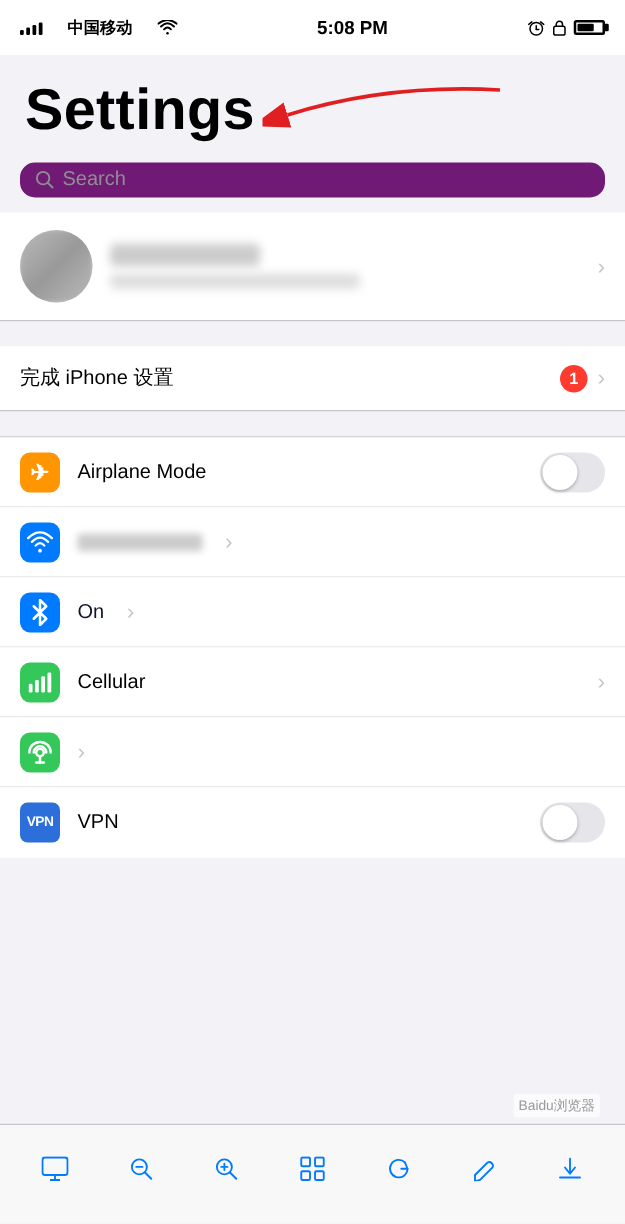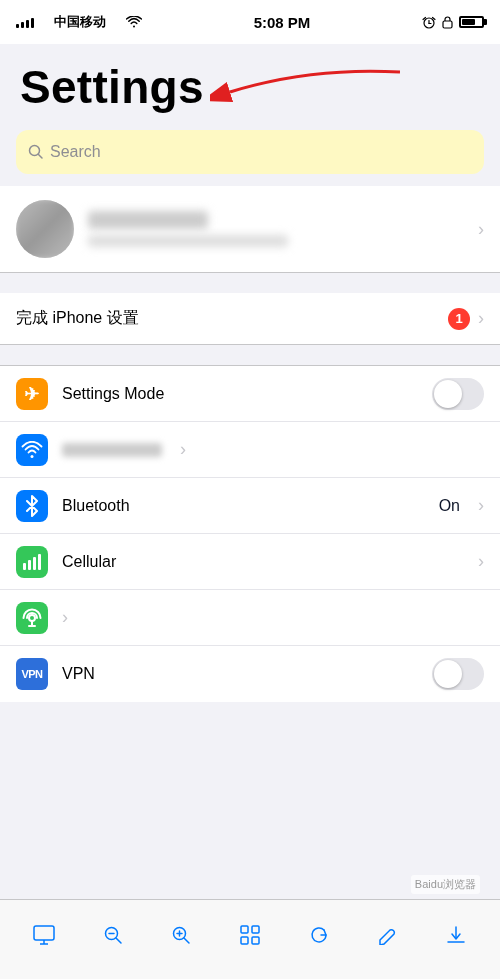--- a/index.html
+++ b/index.html
@@ -108,23 +108,23 @@
       width: 200px;
       height: 50px;
     }
 
     
     .search-container {
       background: #f2f2f7;
       padding: 8px 16px 12px;
     }
     .search-bar {
-      background: #fef9c3;
+      background: #701a75;
       border-radius: 12px;
-      height: 44px;
+      height: 28px;
       display: flex;
       align-items: center;
       padding: 0 12px;
       gap: 6px;
     }
     .search-placeholder {
       color: #8e8e93;
       font-size: 16px;
     }
 
@@ -412,21 +412,21 @@
     <span class="chevron">›</span>
   </div>
 </div>
 
 <div class="settings-group">
 
   <div class="settings-item">
     <div class="icon-container icon-orange">
       <span class="icon-symbol">✈</span>
     </div>
-    <span class="item-label">Settings Mode</span>
+    <span class="item-label">Airplane Mode</span>
     <div class="toggle">
       <div class="toggle-knob"></div>
     </div>
   </div>
 
   <div class="settings-item">
     <div class="icon-container icon-blue">
       <svg width="22" height="18" viewBox="0 0 22 18">
         <path d="M11 14 a1.5 1.5 0 1 1 0 3 a1.5 1.5 0 0 1 0-3z" fill="#fff"></path>
         <path d="M7.5 11.5 Q11 7.5 14.5 11.5" stroke="#fff" stroke-width="1.8" fill="none" stroke-linecap="round"></path>
@@ -437,21 +437,20 @@
     <div class="item-value-blur"></div>
     <span class="chevron">›</span>
   </div>
 
   <div class="settings-item">
     <div class="icon-container icon-bluetooth">
       <svg width="18" height="22" viewBox="0 0 18 22">
         <path d="M4 6 L14 16 L9 21 L9 1 L14 6 L4 16" stroke="#fff" stroke-width="2" fill="none" stroke-linecap="round" stroke-linejoin="round"></path>
       </svg>
     </div>
-    <span class="item-label">Bluetooth</span>
     <span class="item-value">On</span>
     <span class="chevron">›</span>
   </div>
 
   <div class="settings-item">
     <div class="icon-container icon-green">
       <svg width="20" height="18" viewBox="0 0 20 18">
         <rect x="1" y="10" width="3" height="7" rx="1" fill="#fff"></rect>
         <rect x="6" y="7" width="3" height="10" rx="1" fill="#fff"></rect>
         <rect x="11" y="4" width="3" height="13" rx="1" fill="#fff"></rect>

